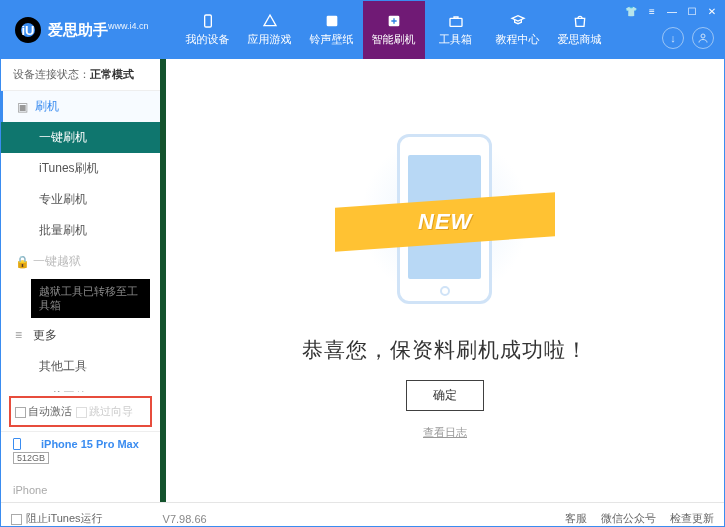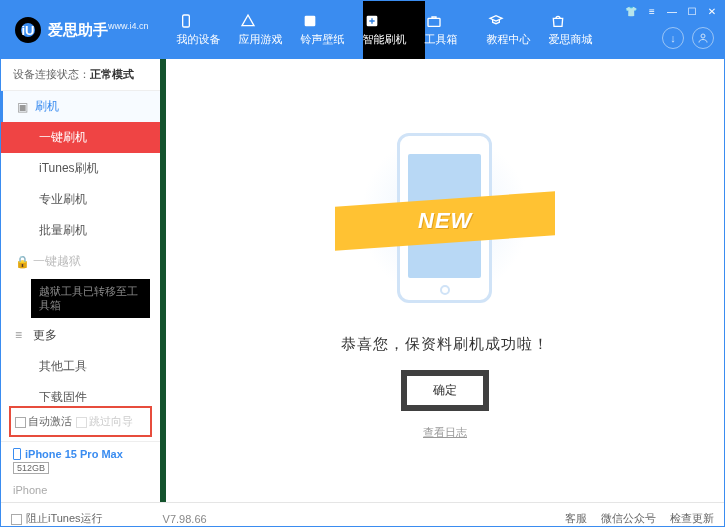--- a/index.html
+++ b/index.html
@@ -6,66 +6,66 @@
 body { width: 725px; height: 527px; overflow: hidden; background: #fff; border: 1px solid #3a8cf0; }
 
 .header { background: #3a8cf0; height: 58px; display: flex; align-items: center; color: #fff; position: relative; }
 .logo-area { display: flex; align-items: center; padding: 0 10px 0 14px; }
 .logo-circle { width: 26px; height: 26px; border: 6px solid #000000; border-radius: 50%; display: flex; align-items: center; justify-content: center; font-weight: bold; font-size: 13px; margin-right: 7px; }
 .logo-text { display: flex; flex-direction: row; line-height: 1.1; }
 .logo-title { font-size: 15px; font-weight: bold; }
 .logo-sub { font-size: 9px; opacity: 0.9; }
 
 .nav { display: flex; height: 100%; margin-left: 18px; }
-.nav-item { width: 62px; display: flex; flex-direction: column; align-items: flex-start; justify-content: center; cursor: pointer; font-size: 11px; gap: 3px; }
-.nav-item.active { background: #000000; }
+.nav-item { width: 62px; display: flex; flex-direction: column; align-items: center; justify-content: center; cursor: pointer; font-size: 11px; gap: 3px; }
+.nav-item.active { background: #701a75; }
 .nav-icon { width: 18px; height: 16px; }
 
 .win-controls { position: absolute; right: 6px; top: 4px; display: flex; gap: 8px; align-items: center; }
 .win-btn { width: 12px; height: 12px; color: #fff; font-size: 10px; cursor: pointer; display: flex; align-items: center; justify-content: center; }
 
 .header-right { position: absolute; right: 10px; top: 26px; display: flex; gap: 8px; }
 .circ-btn { width: 22px; height: 22px; border: 1.5px solid #9bc5f5; border-radius: 50%; display: flex; align-items: center; justify-content: center; cursor: pointer; color: #cde2fa; font-size: 11px; }
 
 .body-area { display: flex; height: 443px; }
 .sidebar { width: 165px; border-right: 6px solid #14532d; display: flex; flex-direction: column; font-size: 12px; color: #555; }
 .status-bar { padding: 8px 12px; font-size: 11px; color: #666; border-bottom: 1px solid #eee; }
 .status-val { color: #333; font-weight: bold; }
 
 .menu { flex: 1; overflow: hidden; }
 .menu-header { padding: 7px 14px; display: flex; align-items: center; gap: 6px; color: #444; cursor: pointer; }
 .menu-header.blue { color: #3a8cf0; border-left: 2px solid #3a8cf0; background: #f7fbff; }
 .menu-header .ic { width: 12px; display: inline-block; color: #999; }
 .menu-sub { padding: 7px 14px 7px 38px; cursor: pointer; color: #555; }
-.menu-sub.active { background: #ef4444; color: #fff; }
+.menu-sub.active { background: #0f766e; color: #fff; }
 .menu-sub.boxed { background: #000000; color: #888; margin: 2px 10px 2px 30px; padding: 5px 8px; line-height: 1.3; font-size: 11px; }
 
 .checkbox-row { border: 2px solid #e74c3c; margin: 4px 8px; padding: 6px 4px; display: flex; gap: 4px; font-size: 11px; color: #666; }
 .cb { width: 11px; height: 11px; border: 1px solid #aaa; display: inline-block; vertical-align: middle; margin-right: 2px; }
 .cb.disabled { border-color: #ddd; }
 .cb-label.disabled { color: #ccc; }
 
 .device-info { padding: 6px 12px; font-size: 11px; color: #3a8cf0; border-top: 1px solid #eee; }
-.device-name { font-weight: bold; display: flex; align-items: flex-end; gap: 4px; }
+.device-name { font-weight: bold; display: flex; align-items: flex-end; gap: 20px; }
 .phone-ic { width: 8px; height: 12px; border: 1px solid #3a8cf0; border-radius: 1px; display: inline-block; }
 .storage { display: inline-block; border: 1px solid #aaa; color: #666; padding: 0 3px; font-size: 9px; margin-top: 2px; }
-.device-type { color: #aaa; margin-top: 10px; }
+.device-type { color: #aaa; margin-top: 20px; }
 
 .main { flex: 1; display: flex; flex-direction: column; align-items: center; justify-content: center; position: relative; }
 .phone-illus { position: relative; width: 180px; height: 200px; }
 .glow { position: absolute; width: 170px; height: 170px; background: radial-gradient(circle, #e8f2fd 0%, #fff 70%); border-radius: 50%; left: 5px; top: 10px; }
 .phone-body { position: absolute; width: 95px; height: 170px; background: #fff; border: 3px solid #d0e3f7; border-radius: 12px; left: 42px; top: 12px; }
 .phone-screen { position: absolute; left: 8px; right: 8px; top: 18px; bottom: 22px; background: #b8d8f5; border-radius: 2px; }
 .phone-home { position: absolute; width: 10px; height: 10px; border: 2px solid #d0e3f7; border-radius: 50%; bottom: 5px; left: 50%; transform: translateX(-50%); }
 .ribbon { position: absolute; left: -20px; right: -20px; top: 78px; height: 44px; background: #ffc233; transform: skewY(-4deg); display: flex; align-items: center; justify-content: center; }
 .ribbon::before, .ribbon::after { content: ""; position: absolute; width: 0; height: 0; border: 10px solid transparent; }
 .ribbon-text { color: #fff; font-weight: 900; font-size: 22px; font-style: italic; letter-spacing: 1px; text-shadow: 1px 1px 0 #e0a020; transform: skewY(4deg); }
 
-.success-msg { font-size: 15px; color: #333; margin-top: 14px; letter-spacing: 1px; }
-.ok-btn { margin-top: 16px; padding: 6px 26px; border: 6px solid #404040; background: #fff; font-size: 12px; cursor: pointer; color: #333; }
+.success-msg { font-size: 21px; color: #333; margin-top: 14px; letter-spacing: 1px; }
+.ok-btn { margin-top: 16px; padding: 6px 26px; border: 1px solid #404040; background: #fff; font-size: 12px; cursor: pointer; color: #333; }
 .log-link { margin-top: 14px; font-size: 11px; color: #999; text-decoration: underline; cursor: pointer; }
 
 .footer { height: 32px; border-top: 1px solid #e5e5e5; display: flex; align-items: center; font-size: 11px; color: #666; padding: 0 10px; }
 .footer .cb { margin-right: 4px; }
 .footer-spacer { flex: 1; }
 .footer-item { margin-left: 14px; cursor: pointer; }
 .version { margin-left: 60px; color: #888; }
 </style>
 </head>
 <body>

